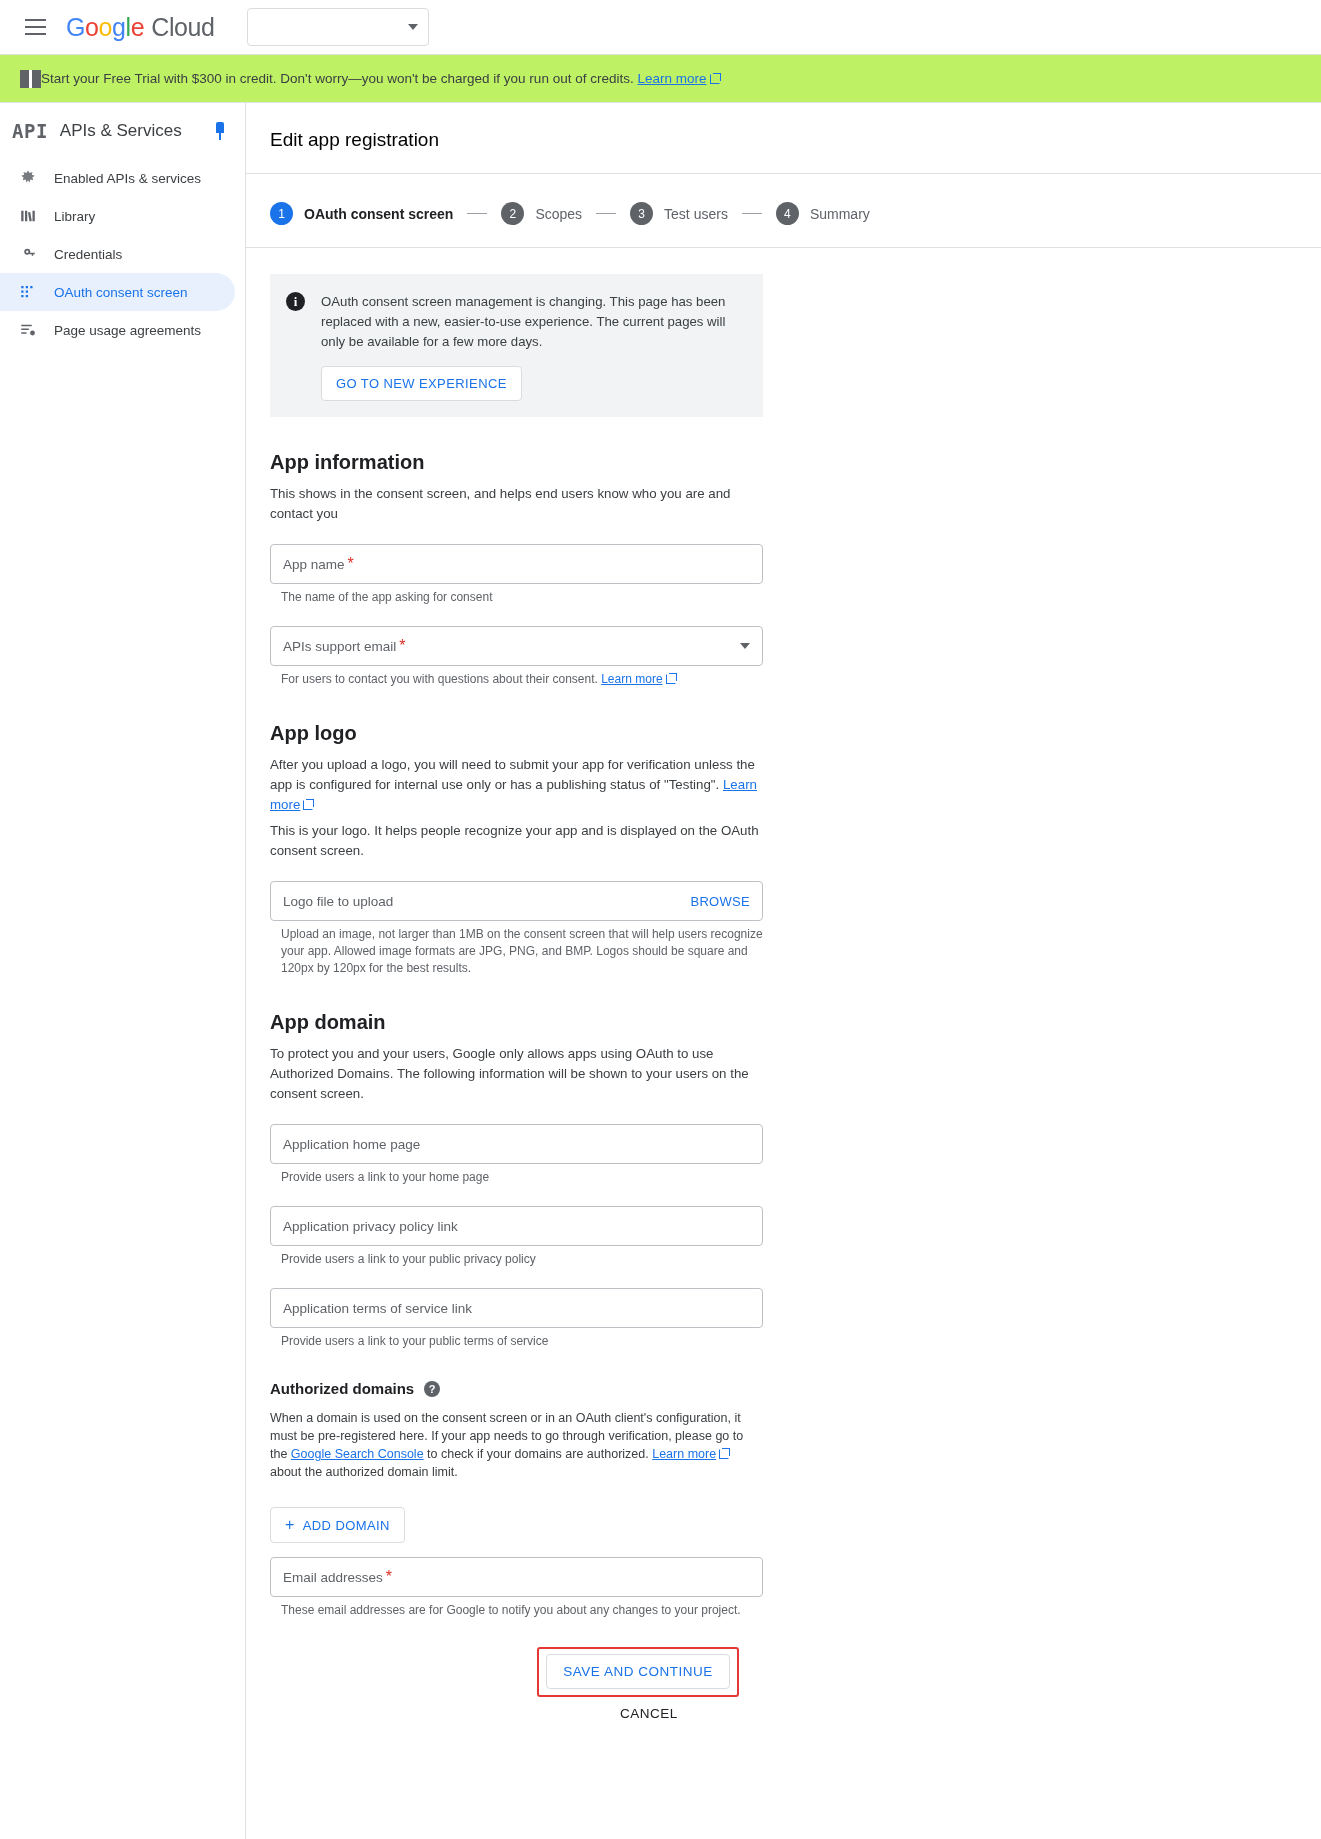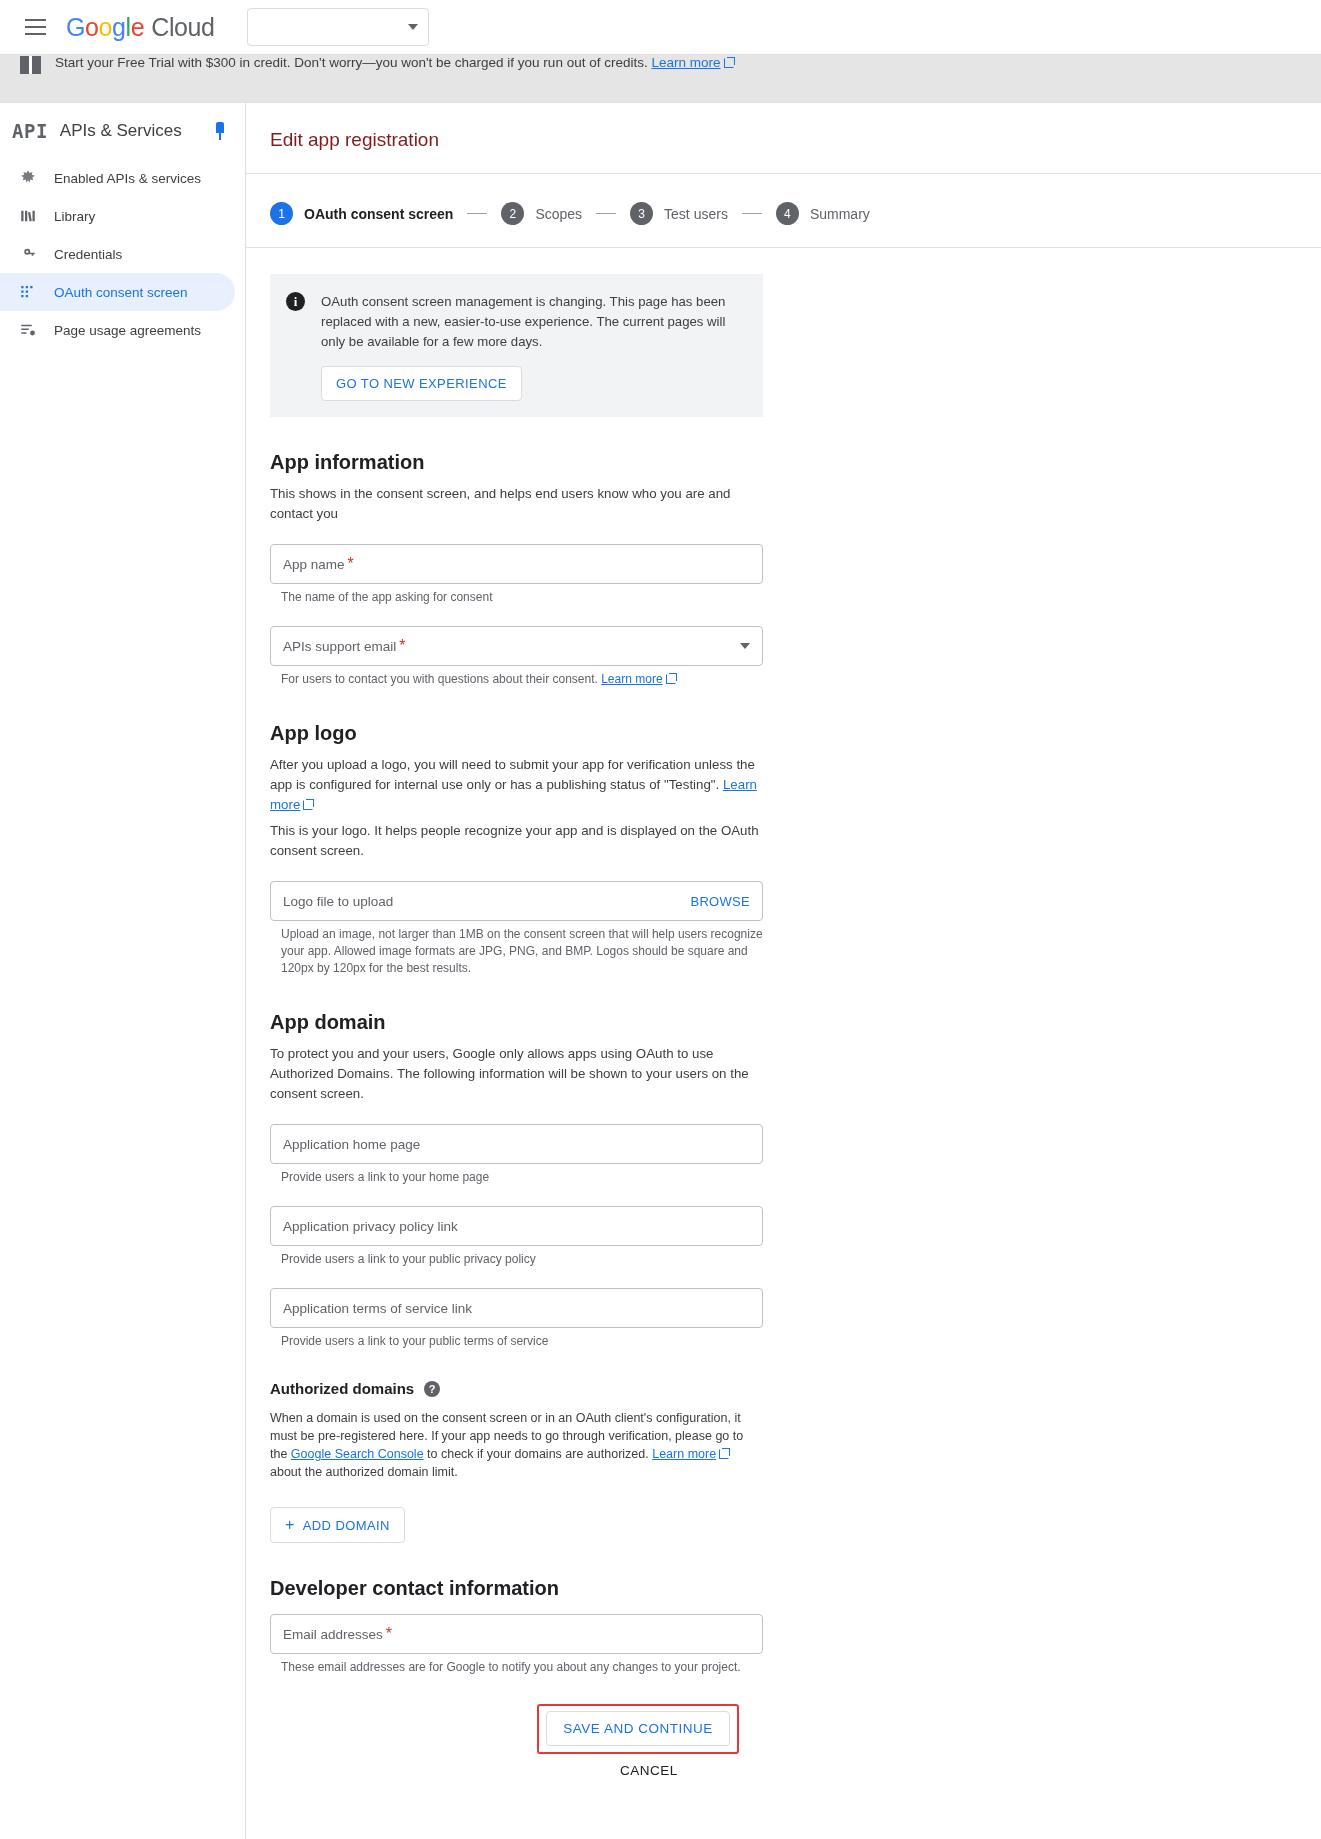--- a/index.html
+++ b/index.html
@@ -45,22 +45,22 @@
     padding: 0 10px 0 12px; cursor: pointer; background: #fff;
   }
   .project-select .pill {
     display:flex; align-items:center; gap:4px;
     font-size: 13px; color: #3c4043;
   }
   .caret { width:0;height:0;border-left:5px solid transparent;border-right:5px solid transparent;border-top:6px solid #5f6368; }
 
   
   .promo {
-    height: 48px; display:flex; align-items:flex-start; gap: 14px;
-    padding: 0 20px; border-bottom: 1px solid #e0e0e0; background:#e5e5e5;
+    height: 48px; display:flex; align-items:center; 
+    padding: 0 20px; border-bottom: 1px solid #e0e0e0; background:#bef264;
   }
   .gift-icon { width: 21px; height: 19px; position: relative; flex: none; }
   .gift-icon .box { position:absolute; left:0; top:5px; width:21px; height:14px; background:#5f6368; }
   .gift-icon .lid { position:absolute; left:0; top:1px; width:21px; height:5px; background:#5f6368; }
   .gift-icon .rib { position:absolute; left:9px; top:1px; width:3px; height:18px; background:#fff; }
   .promo-text { font-size: 13.5px; color:#3c4043; }
   .promo-text a { color:#1a73e8; text-decoration: underline; }
   .ext-link { display:inline-block; width:11px; height:11px; position:relative; margin-left:3px; vertical-align: -1px; }
   .ext-link::before { content:""; position:absolute; left:0; bottom:0; width:8px; height:8px; border:1.3px solid currentColor; border-top-color:transparent; border-right-color:transparent; }
   .ext-link::after { content:""; position:absolute; right:0; top:0; width:7px; height:7px; border:1.3px solid currentColor; border-left:none; border-bottom:none; }
@@ -91,21 +91,21 @@
     padding-left: 18px; font-size: 13.5px; color:#3c4043; cursor:pointer;
     border-radius: 0 20px 20px 0; margin-right: 10px;
   }
   .sb-item.active { background:#e8f0fe; color:#1a73e8; }
   .sb-item.active .sicon { color:#1a73e8; }
   .sicon { width: 20px; height: 20px; color:#5f6368; display:flex; align-items:center; justify-content:center; flex:none; }
 
   
   .main { flex: 1; background: #fff; }
   .page-title {
-    font-size: 19px; color:#7f1d1d; padding: 26px 12px 22px 24px;
+    font-size: 19px; color:#000000; padding: 26px 12px 22px 24px;
     border-bottom: 1px solid #e0e0e0; font-weight: 400;
   }
   .stepper {
     display:flex; align-items:center; gap: 0; padding: 28px 0 0 24px;
     border-bottom: 1px solid #e0e0e0; padding-bottom: 22px; margin-right: 0;
   }
   .step { display:flex; align-items:center; gap: 11px; }
   .step-num {
     width: 23px; height: 23px; border-radius: 50%; background:#5f6368; color:#fff;
     font-size: 12px; display:flex; align-items:center; justify-content:center; flex:none;
@@ -381,21 +381,20 @@
       <p class="desc" style="font-size:12.5px;line-height:18px;max-width:488px;">
         <span>When a domain is used on the consent screen or in an OAuth client's configuration, it must be pre-registered here. If your app needs to go through verification, please go to the </span><a href="#"><span>Google Search Console</span></a><span> to check if your domains are authorized. </span><a href="#"><span>Learn more</span><span class="ext-link"></span></a><span> about the authorized domain limit.</span>
       </p>
 
       <div class="btn-add">
         <span class="plus">+</span>
         <span>ADD DOMAIN</span>
       </div>
 
       
-      <h2 class="sect">Developer contact information</h2>
 
       <div class="field" style="margin-top:14px;">
         <div class="input-box">
           <span class="input-label">Email addresses</span>
             <span class="req">*</span>
         </div>
         <div class="hint">These email addresses are for Google to notify you about any changes to your project.</div>
       </div>
 
       

